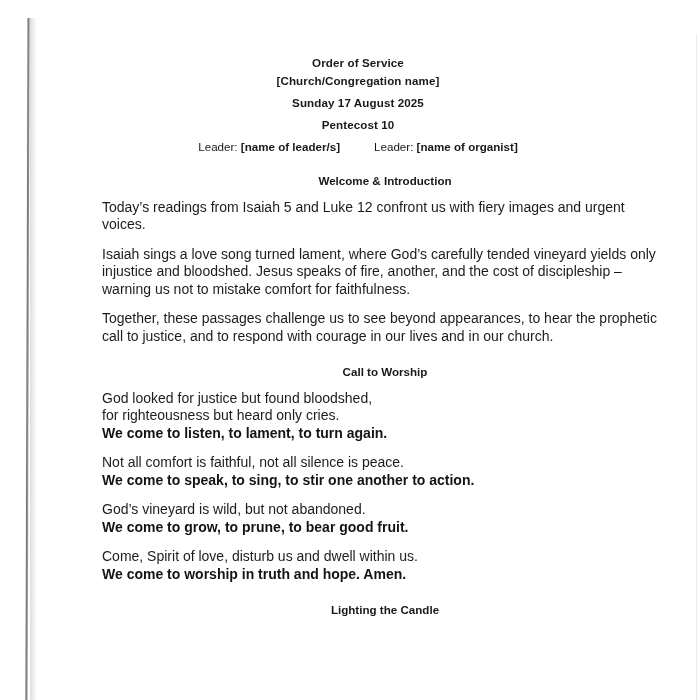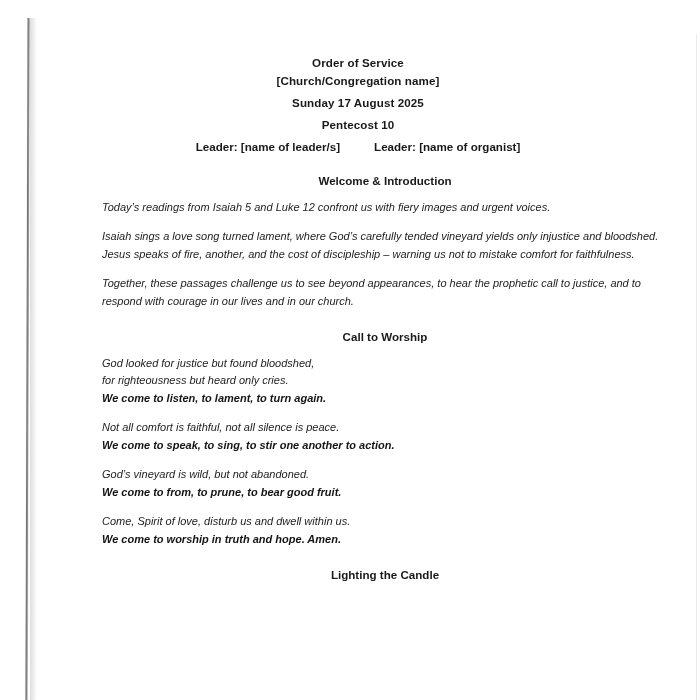--- a/index.html
+++ b/index.html
@@ -86,21 +86,21 @@
     color: #191919;
   }
   .credits-line .credit-group {
     display: inline-block;
   }
   .credits-line .credit-spacer {
     display: inline-block;
     width: 34px;
   }
   .credit-label {
-    font-weight: bold;
+    font-weight: normal;
   }
   .credit-value {
     font-weight: bold;
   }
 
   #content {
     position: absolute;
     top: 172px;
     left: 0;
     width: 700px;
@@ -117,25 +117,24 @@
     margin-bottom: 9px;
     font-size: 11.6px;
     font-weight: bold;
     line-height: 17.5px;
     color: #191919;
     text-align: center;
   }
   .block {
     margin-left: 94px;
     width: 562px;
-    font-size: 11px;
+    font-size: 14px;
     line-height: 17.5px;
     color: #1c1c1c;
     margin-bottom: 12px;
-    font-style: italic;
   }
   .block:last-child {
     margin-bottom: 0;
   }
   .block .line {
     display: block;
   }
   .block .line.response {
     font-weight: bold;
     color: #141414;
@@ -183,21 +182,21 @@
           <span class="line">God looked for justice but found bloodshed,</span>
           <span class="line">for righteousness but heard only cries.</span>
           <span class="line response">We come to listen, to lament, to turn again.</span>
         </div>
         <div class="block">
           <span class="line">Not all comfort is faithful, not all silence is peace.</span>
           <span class="line response">We come to speak, to sing, to stir one another to action.</span>
         </div>
         <div class="block">
           <span class="line">God’s vineyard is wild, but not abandoned.</span>
-          <span class="line response">We come to from, to prune, to bear good fruit.</span>
+          <span class="line response">We come to grow, to prune, to bear good fruit.</span>
         </div>
         <div class="block">
           <span class="line">Come, Spirit of love, disturb us and dwell within us.</span>
           <span class="line response">We come to worship in truth and hope. Amen.</span>
         </div>
       </div>
       <div class="section">
         <div class="section-heading">Lighting the Candle</div>
       </div>
     </div>

